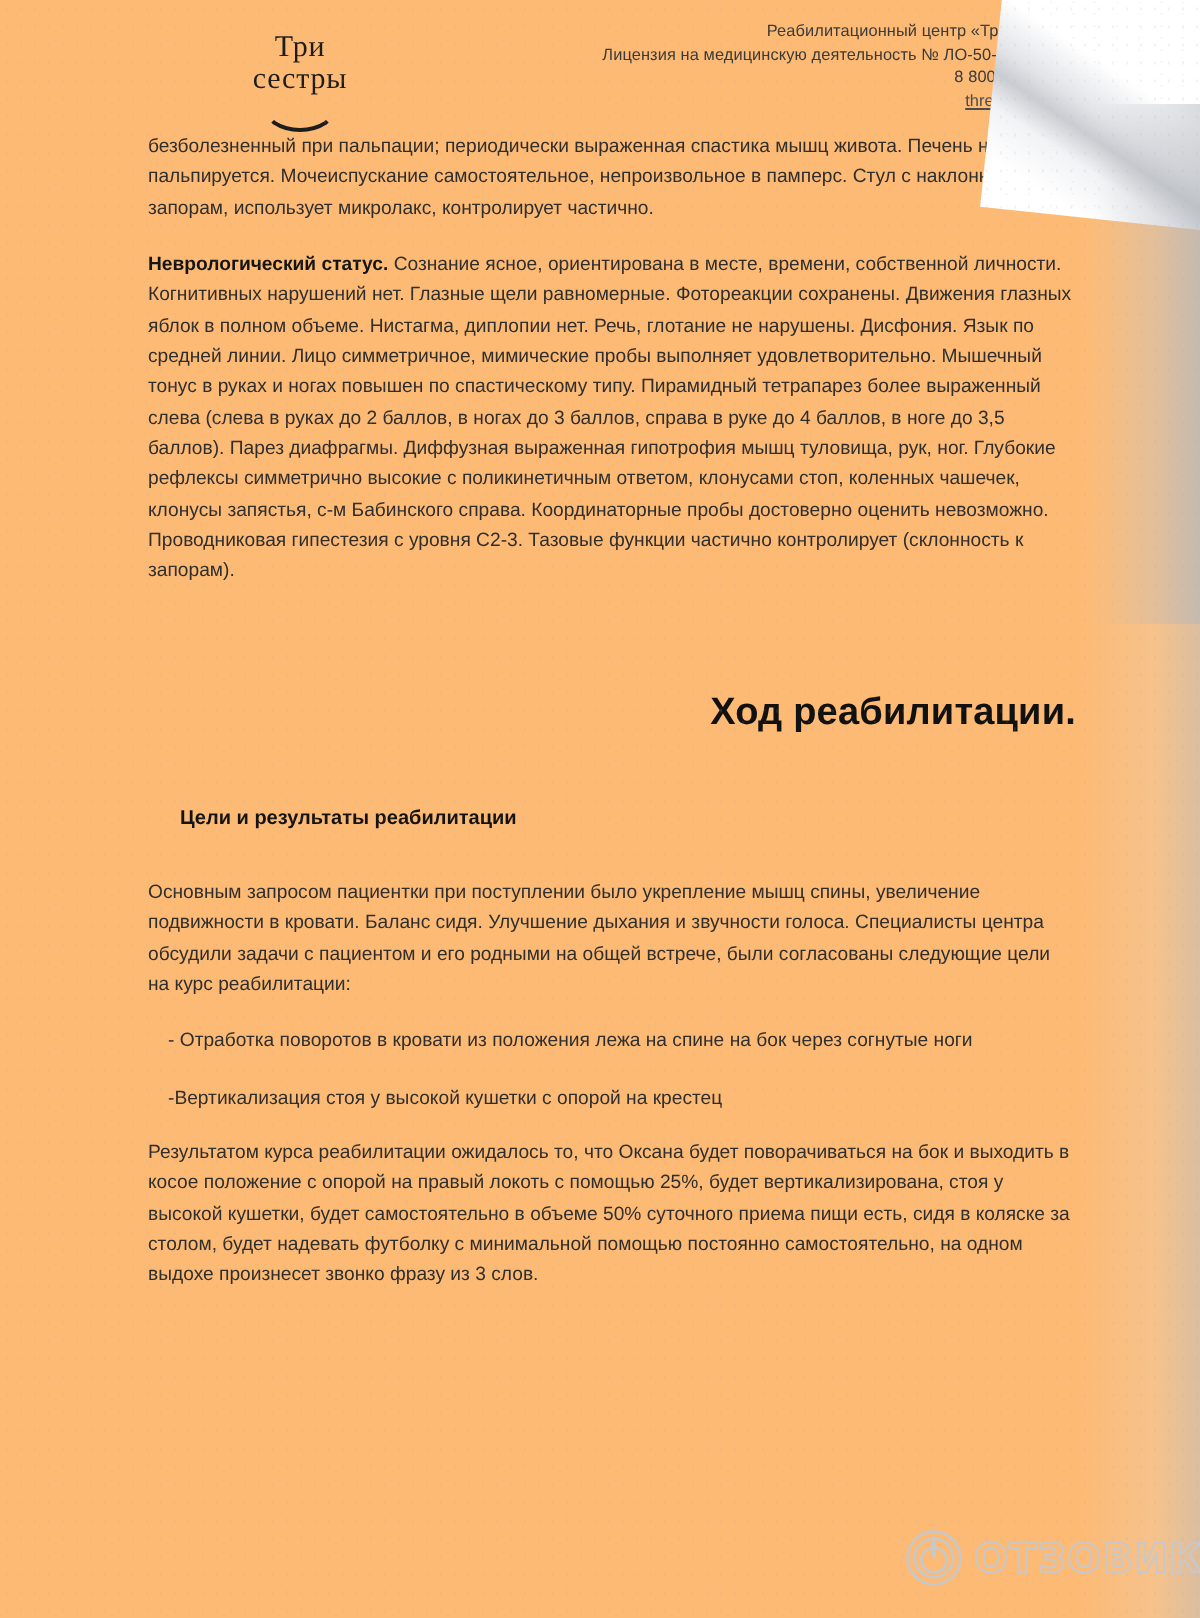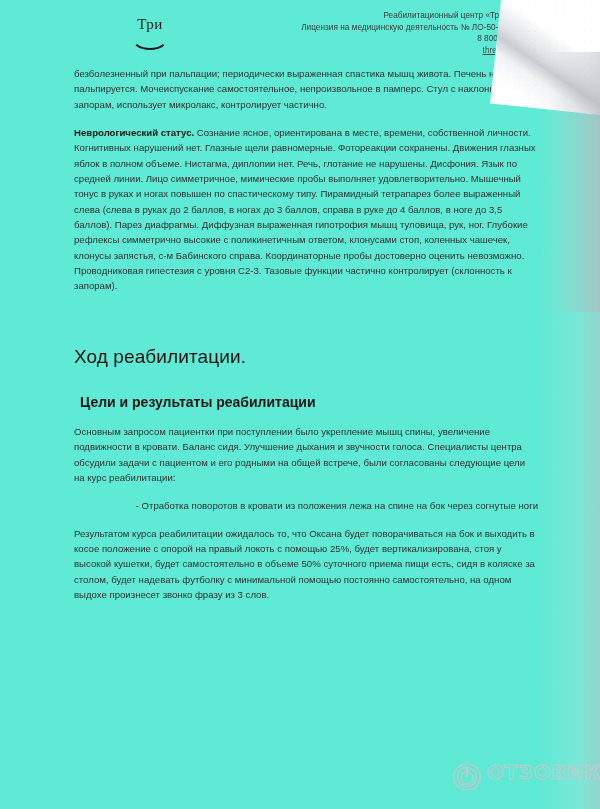--- a/index.html
+++ b/index.html
@@ -4,21 +4,21 @@
 <style>
   html, body {
     margin: 0;
     padding: 0;
     background: #ffffff;
   }
   #page {
     position: relative;
     width: 600px;
     height: 809px;
-    background: #5eead4;
+    background: #fdba74;
     overflow: hidden;
     font-family: "Liberation Sans", sans-serif;
     color: #2b2b2b;
   }
 
   
   .scan-edge-right {
     position: absolute;
     top: 0;
     right: 0;
@@ -118,55 +118,54 @@
     color: #2e2e2e;
   }
   p.para b { color: #141414; text-align: center; }
   .gap-small { height: 13px; }
   .gap-mid   { height: 20px; }
   .gap-big   { height: 52px; }
 
   h1.section-title {
     margin: 0;
     font-size: 19px;
-    font-weight: normal;
-    text-align: left;
+    font-weight: bold;
+    text-align: right;
     color: #111111;
     letter-spacing: .1px;
   }
   h2.sub-title {
-    margin: 6px;
-    font-size: 14px;
+    margin: 16px;
+    font-size: 10px;
     font-weight: bold;
     color: #131313;
   }
   ul.goal-list {
     margin: 0;
     padding: 0;
     list-style: none;
-    text-align: right;
   }
   ul.goal-list li {
     font-size: 9.6px;
     line-height: 15.35px;
     color: #2e2e2e;
     padding-left: 10px;
     margin-bottom: 13px;
   }
   ul.goal-list li:last-child { margin-bottom: 0; }
 
   
   .watermark {
     position: absolute;
     left: 452px;
     top: 762px;
     width: 132px;
     height: 34px;
     display: flex;
-    align-items: flex-start;
+    align-items: center;
     gap: 5px;
     pointer-events: none;
   }
   .watermark svg { display: block; }
   .wm-text {
     font-family: "DejaVu Sans", sans-serif;
     font-size: 20px;
     font-weight: bold;
     letter-spacing: .6px;
     color: transparent;
@@ -176,20 +175,21 @@
 </style>
 </head>
 <body>
 
 <div id="page">
 
   <div class="header">
 
     <div class="logo">
       <div class="l1">Три</div>
+      <div class="l2">сестры</div>
       <div class="smile"></div>
     </div>
 
     <div class="contact">
       <div>Реабилитационный центр «Три сестры»</div>
       <div>Лицензия на медицинскую деятельность № ЛО-50-01-010706</div>
       <div>8 800 775-57-35</div>
       <div class="site">three-sisters.ru</div>
     </div>
 
@@ -212,20 +212,21 @@
     <h2 class="sub-title">Цели и результаты реабилитации</h2>
 
     <div style="height:8px"></div>
 
     <p class="para">Основным запросом пациентки при поступлении было укрепление мышц спины, увеличение подвижности в кровати. Баланс сидя. Улучшение дыхания и звучности голоса. Специалисты центра обсудили задачи с пациентом и его родными на общей встрече, были согласованы следующие цели на курс реабилитации:</p>
 
     <div class="gap-small"></div>
 
     <ul class="goal-list">
       <li>- Отработка поворотов в кровати из положения лежа на спине на бок через согнутые ноги</li>
+      <li> -Вертикализация стоя у высокой кушетки с опорой на крестец</li>
     </ul>
 
     <div style="height:12px"></div>
 
     <p class="para">Результатом курса реабилитации ожидалось то, что Оксана будет поворачиваться на бок и выходить в косое положение с опорой на правый локоть с помощью 25%, будет вертикализирована, стоя у высокой кушетки, будет самостоятельно в объеме 50% суточного приема пищи есть, сидя в коляске за столом, будет надевать футболку с минимальной помощью постоянно самостоятельно, на одном выдохе произнесет звонко фразу из 3 слов.</p>
 
     <div style="height:14px"></div>
 
 
     <div style="height:14px"></div>

